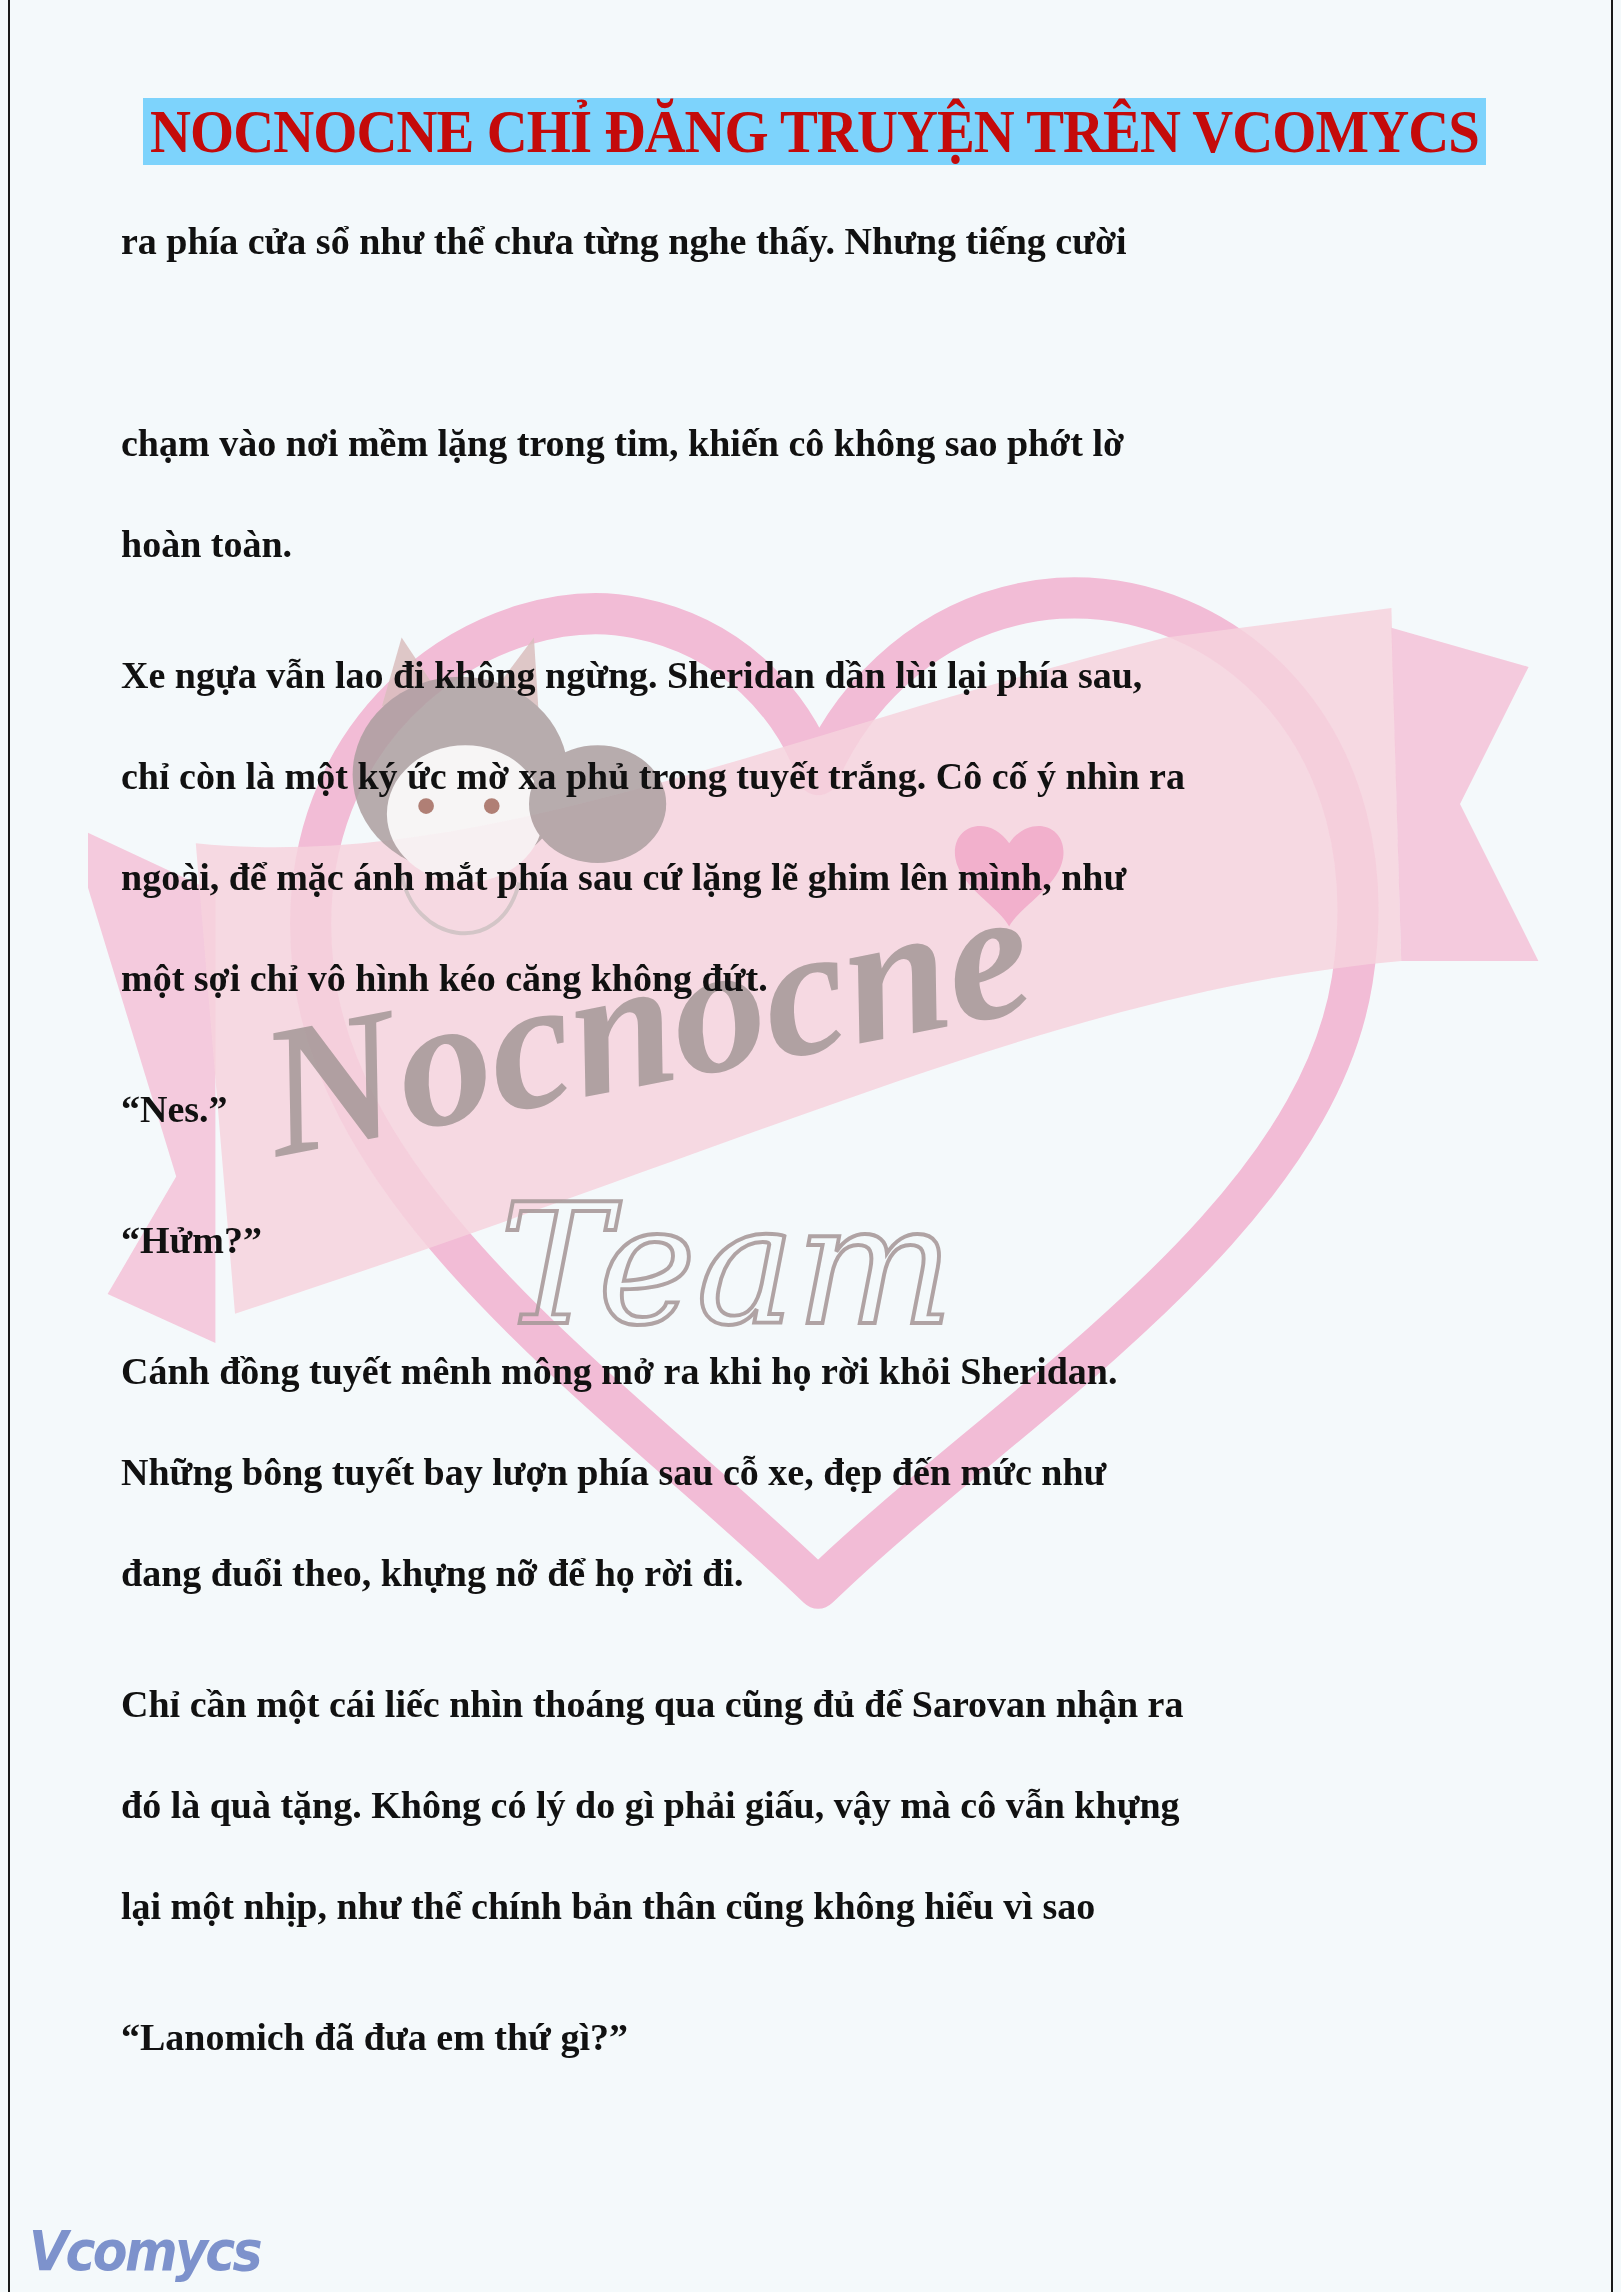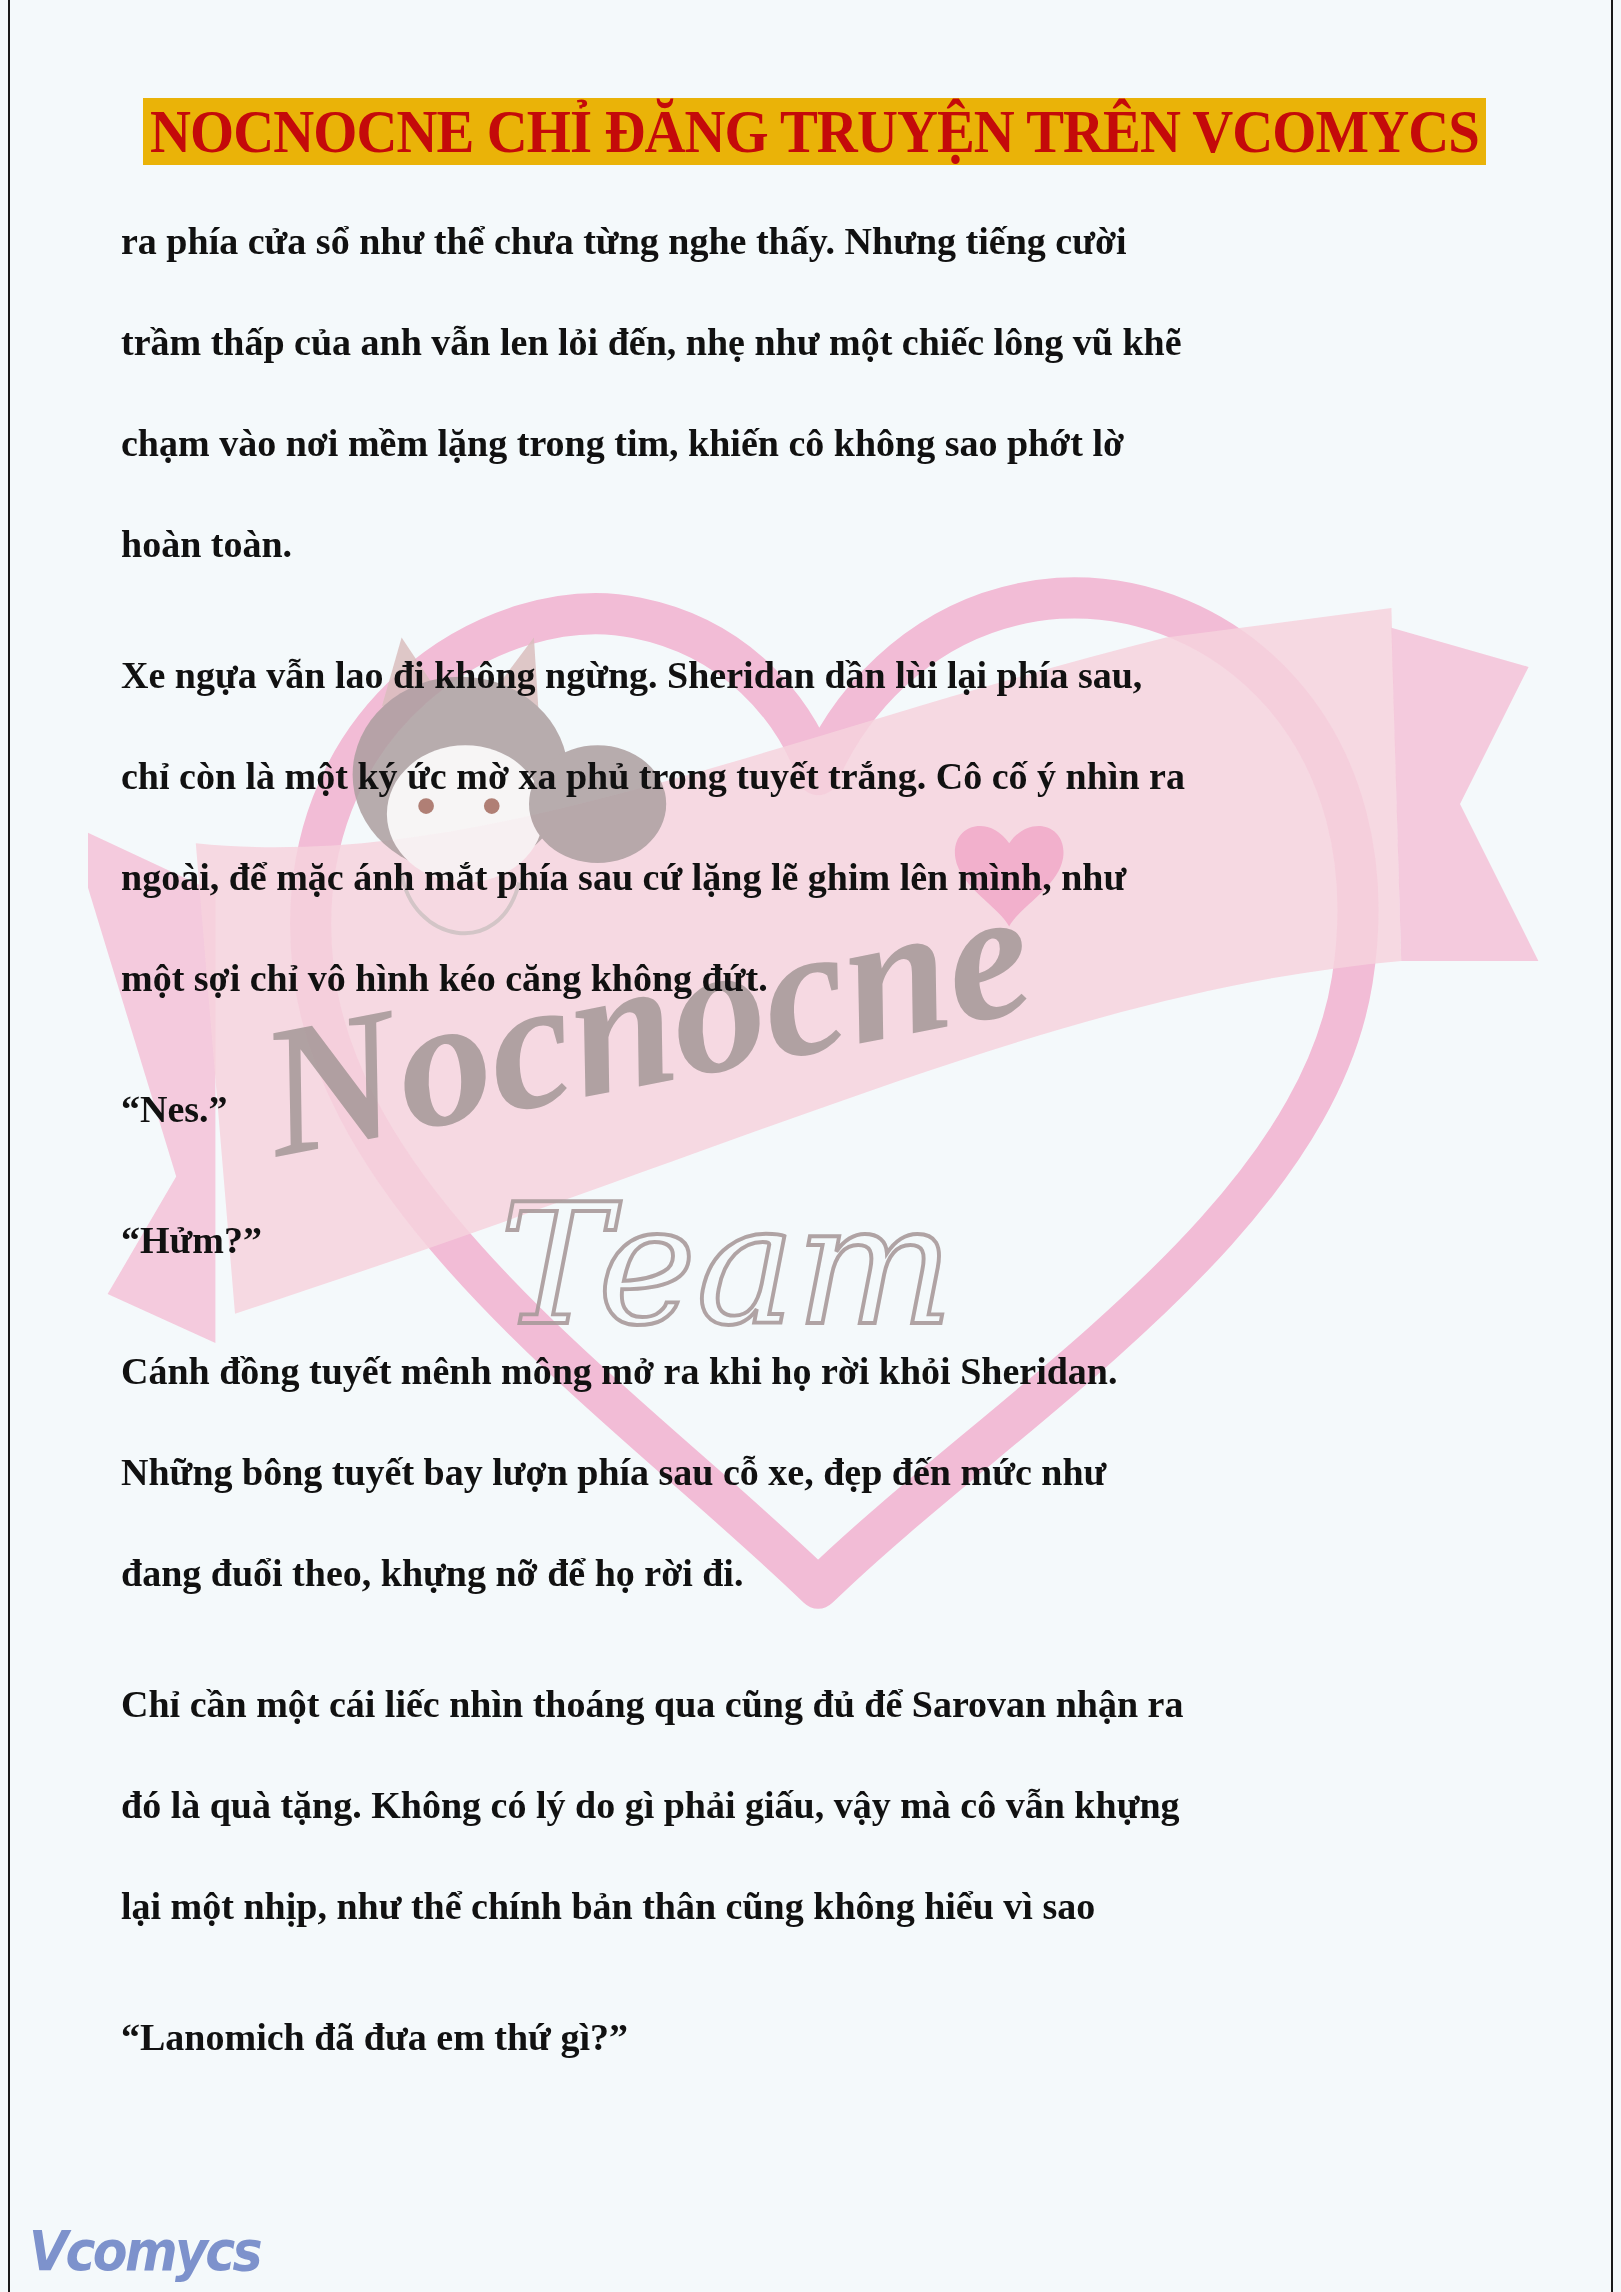--- a/index.html
+++ b/index.html
@@ -34,21 +34,21 @@
       width: 1470px; height: 1157px;
       pointer-events: none;
       opacity: 0.9;
     }
 
     
     .banner {
       position: absolute;
       left: 143px; top: 98px;
       width: 1343px; height: 67px;
-      background: #eab308;
+      background: #7dd3fc;
       display: flex;
       align-items: center;
       justify-content: center;
     }
     .banner-text {
       color: #c40a0a;
       font-family: "Liberation Serif", serif;
       font-weight: bold;
       font-size: 61px;
       line-height: 67px;
@@ -136,21 +136,21 @@
   <path d="M 1000 330 C 980 300, 940 310, 945 345 C 950 375, 990 395, 1000 415 C 1010 395, 1050 375, 1055 345 C 1060 310, 1020 300, 1000 330 Z" fill="#f2a9c8" transform="translate(-60,-30)"></path>
 </svg>
 
 <div class="banner">
   <span class="banner-text">NOCNOCNE CHỈ ĐĂNG TRUYỆN TRÊN VCOMYCS</span>
 </div>
 
 <div class="content">
   <p class="para">
     <span>ra phía cửa sổ như thể chưa từng nghe thấy. Nhưng tiếng cười</span><br>
-    <span>trầm thấp của anh vẫn len lỏi đến, nhẹ như một chiếc lông vũ khẽ</span><br>
+    <br>
     <span>chạm vào nơi mềm lặng trong tim, khiến cô không sao phớt lờ</span><br>
     <span>hoàn toàn.</span>
   </p>
   <p class="para gap">
     <span>Xe ngựa vẫn lao đi không ngừng. Sheridan dần lùi lại phía sau,</span><br>
     <span>chỉ còn là một ký ức mờ xa phủ trong tuyết trắng. Cô cố ý nhìn ra</span><br>
     <span>ngoài, để mặc ánh mắt phía sau cứ lặng lẽ ghim lên mình, như</span><br>
     <span>một sợi chỉ vô hình kéo căng không đứt.</span>
   </p>
   <p class="para gap">

